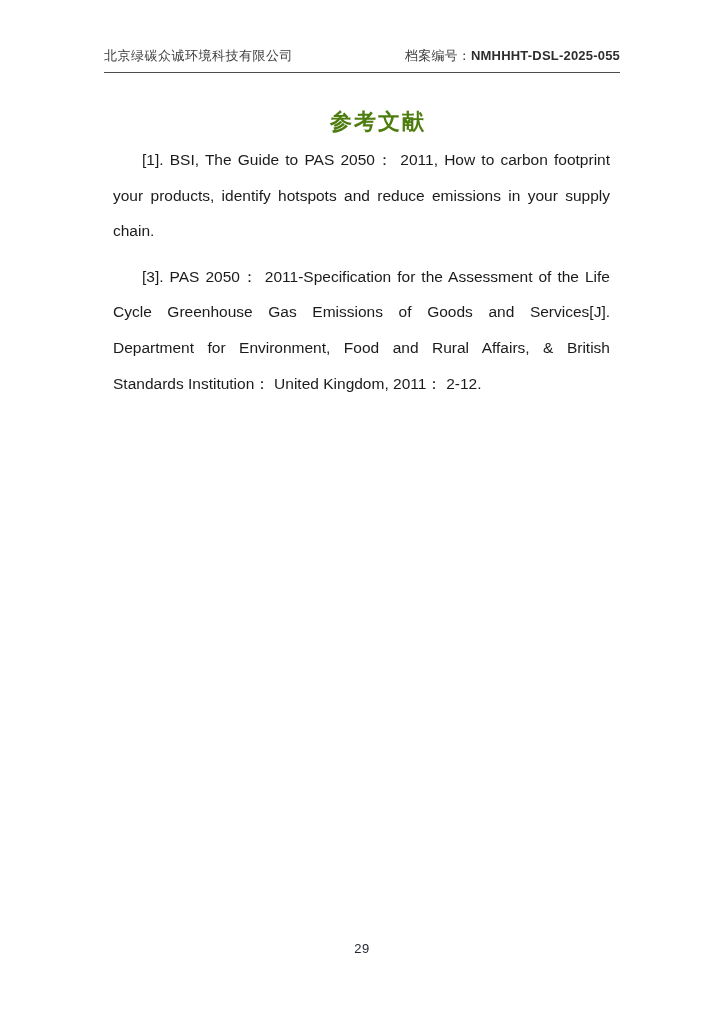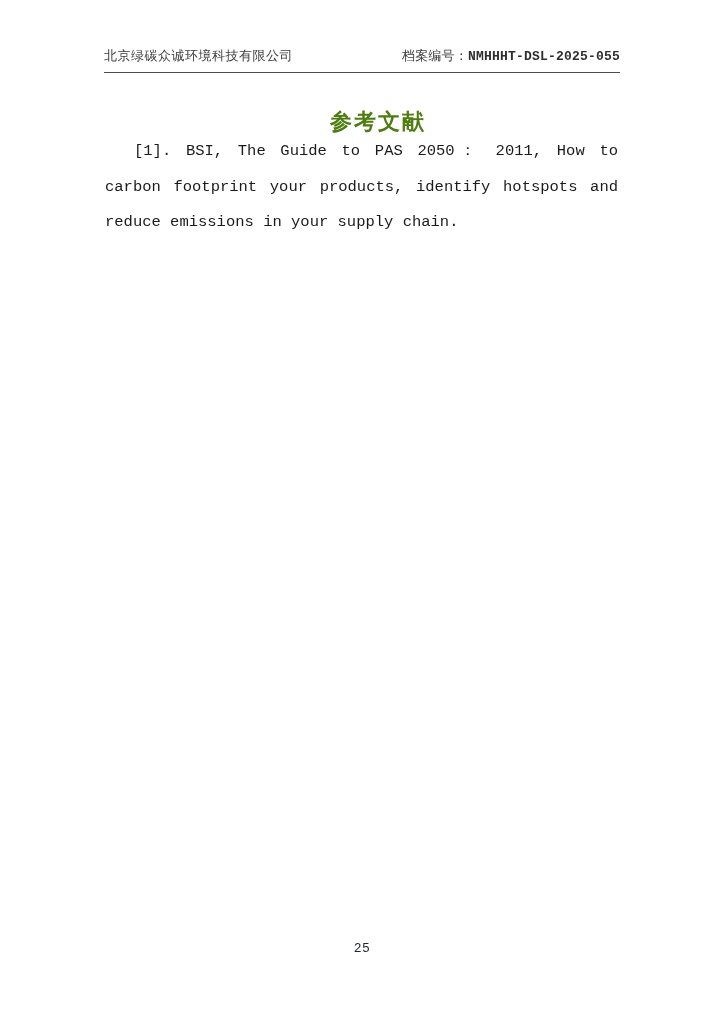--- a/index.html
+++ b/index.html
@@ -6,21 +6,21 @@
     margin: 0;
     padding: 0;
     background: #ffffff;
   }
   .page {
     position: relative;
     width: 724px;
     height: 1000px;
     background: #ffffff;
     overflow: hidden;
-    font-family: Liberation Mono, monospace;
+    font-family: Liberation Sans, sans-serif;
     color: #1f1f1f;
   }
   
   .doc-header {
     position: absolute;
     top: 47px;
     left: 104px;
     right: 104px;
     display: flex;
     justify-content: space-between;
@@ -59,21 +59,21 @@
     position: absolute;
     top: 132px;
     left: 103px;
     width: 517px;
     font-size: 15.5px;
     line-height: 35.6px;
     text-align: justify;
     color: #1b1b1b;
   }
   .body-text p {
-    margin: 2px;
+    margin: 10px;
     text-indent: 29px;
   }
   
   .page-number {
     position: absolute;
     top: 941px;
     left: 0;
     width: 100%;
     text-align: center;
     font-size: 13px;
@@ -90,17 +90,18 @@
     <span class="company">北京绿碳众诚环境科技有限公司</span>
     <span class="docnum">
       <span>档案编号：</span><span class="num">NMHHHT-DSL-2025-055</span>
     </span>
   </div>
 
   <h1 class="page-title">参考文献</h1>
 
   <div class="body-text">
     <p>[1]. BSI, The Guide to PAS 2050： 2011, How to carbon footprint your products, identify hotspots and reduce emissions in your supply chain.</p>
+    <p>[3]. PAS 2050： 2011-Specification for the Assessment of the Life Cycle Greenhouse Gas Emissions of Goods and Services[J]. Department for Environment, Food and Rural Affairs, &amp; British Standards Institution： United Kingdom, 2011： 2-12.</p>
   </div>
 
-  <div class="page-number">25</div>
+  <div class="page-number">29</div>
 
 </div>
 
 </body></html>

